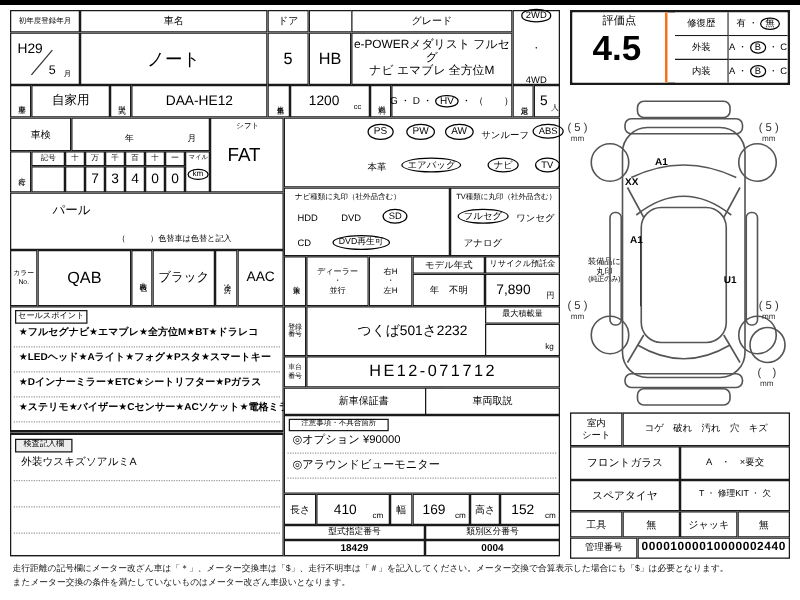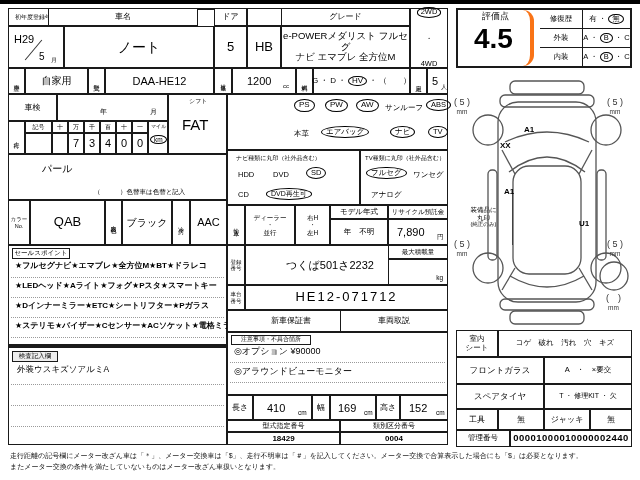--- a/index.html
+++ b/index.html
@@ -24,21 +24,21 @@
 
 <div class="sheet">
 
   <div class="bx nb" style="left:0;top:0;width:640px;height:4px;background:#000;"></div>
 
   <div class="bx b2" style="left:8px;top:8px;width:440px;height:437px;"></div>
 
   <div class="bx ctr tiny" style="left:8px;top:8px;width:56px;height:18px;">
       <span>初年度登録年月</span>
     </div>
-  <div class="bx ctr lbl8" style="left:48px;top:8px;width:150px;height:18px;">
+  <div class="bx ctr lbl8" style="left:64px;top:8px;width:150px;height:18px;">
       <span>車名</span>
     </div>
   <div class="bx ctr lbl8" style="left:214px;top:8px;width:33px;height:18px;">
       <span>ドア</span>
     </div>
   <div class="bx ctr lbl8" style="left:247px;top:8px;width:34px;height:18px;padding-left:44px;">
       <span>形状</span>
     </div>
   <div class="bx ctr lbl8" style="left:281px;top:8px;width:129px;height:18px;">
       <span>グレード</span>
@@ -341,21 +341,21 @@
       <span>類別区分番号</span>
     </div>
   <div class="bx ctr" style="left:227px;top:432px;width:113px;height:13px;font-size:8px;font-weight:700;">
       <span>18429</span>
     </div>
   <div class="bx ctr" style="left:340px;top:432px;width:108px;height:13px;font-size:8px;font-weight:700;">
       <span>0004</span>
     </div>
 
   <div class="bx b2" style="left:456px;top:8px;width:176px;height:60px;"></div>
-  <div class="bx nb" style="left:458px;top:10px;width:76px;height:56px;border-right:4px solid #f97316;border-radius:11px;">
+  <div class="bx nb" style="left:458px;top:10px;width:76px;height:56px;border-right:2px solid #f97316;">
     <span class="txt" style="left:24px;top:2px;font-size:9px;">評価点</span>
     <span class="txt" style="left:16px;top:14px;font-size:28px;font-weight:700;">4.5</span>
   </div>
   <div class="bx nb ctr" style="left:540px;top:10px;width:43px;height:19px;border-right:1px solid #1a1a1a;border-bottom:1px solid #1a1a1a;font-size:7.5px;">
       <span>修復歴</span>
     </div>
   <div class="bx nb ctr" style="left:583px;top:10px;width:47px;height:19px;border-bottom:1px solid #1a1a1a;font-size:7.5px;gap:2px;">
     <span>有</span>
     <span>・</span>
     <span class="circ sm">無</span>

